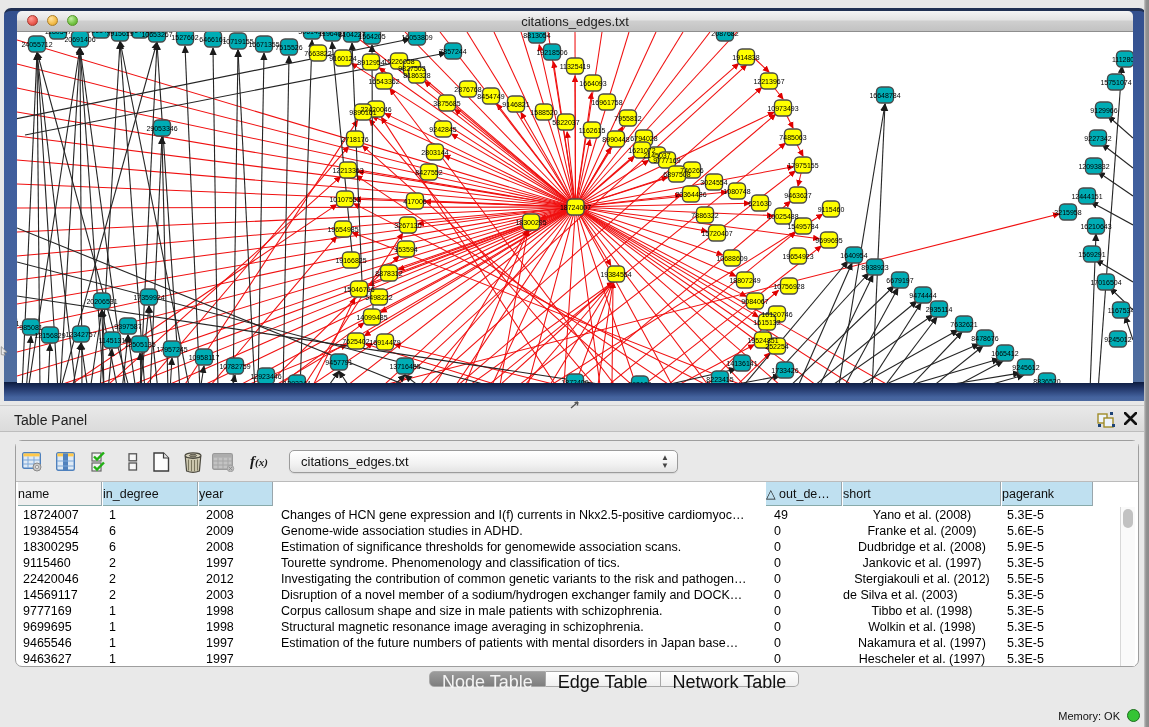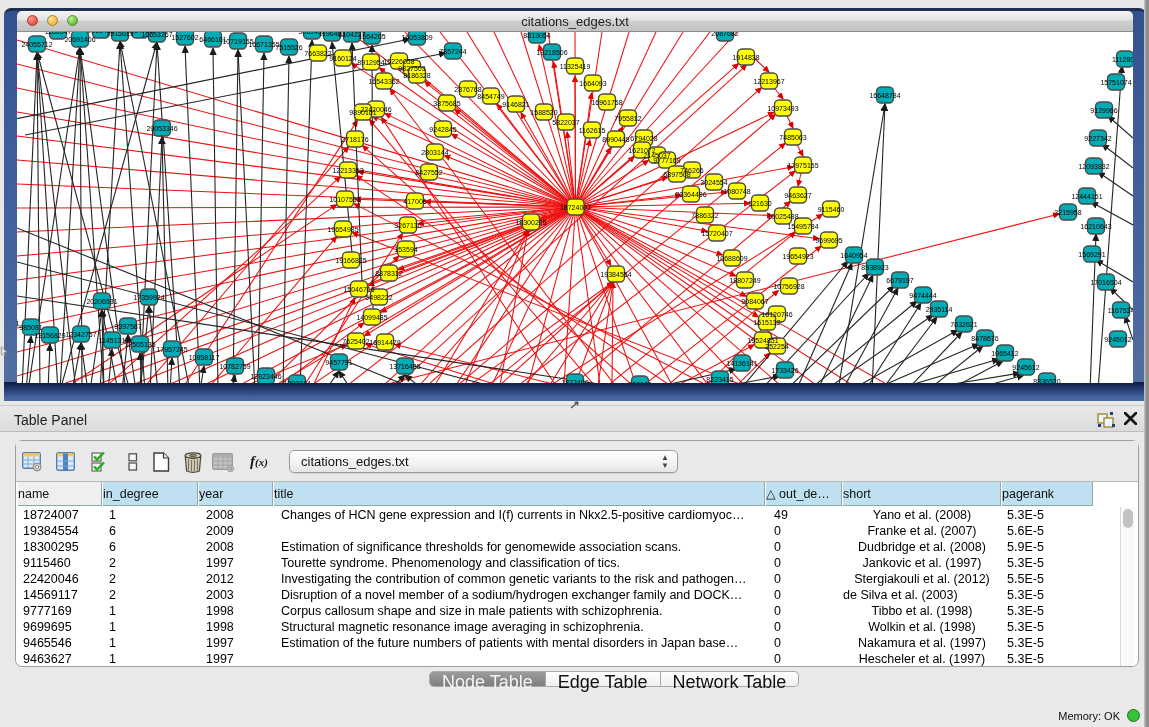--- a/index.html
+++ b/index.html
@@ -636,41 +636,41 @@
      <circle cx="18.5" cy="15.5" r="3.2" fill="#bdbdbd" stroke="#9e9e9e"></circle>
      <path d="M17.2,14.2 L19.8,16.8 M19.8,14.2 L17.2,16.8" stroke="#888" stroke-width="1"></path>
    </svg>
    <div style="position:absolute;left:234px;top:11px;font-size:15px;color:#1a1a1a"><i style="font-family:'Liberation Serif',serif;font-weight:bold">f</i><i style="font-family:'Liberation Serif',serif;font-weight:bold;font-size:11px">(x)</i></div>
    <div class="dd">citations_edges.txt<div class="arr">▲<br>▼</div></div>
   </div>
 <div class="thead">
         <div class="th" style="left:2px;width:84px;background:#efefef">name</div>
         <div class="th" style="left:87px;width:95px;background:#bfe0f0">in_degree</div>
         <div class="th" style="left:183px;width:74px;background:#bfe0f0">year</div>
-        <div class="th" style="left:258px;width:491px;background:#bfe0f0">title</div>
         <div class="th" style="left:750px;width:76px;background:#bfe0f0">△ out_de…</div>
         <div class="th" style="left:827px;width:158px;background:#bfe0f0">short</div>
         <div class="th" style="left:986px;width:91px;background:#bfe0f0">pagerank</div>
       </div>
       <div class="rows">
         <div class="r" style="top:0px">
           <span class="c" style="left:7px;width:78px">18724007</span>
           <span class="c" style="left:93px;width:88px">1</span>
           <span class="c" style="left:190px;width:66px">2008</span>
           <span class="c" style="left:265px;width:483px">Changes of HCN gene expression and I(f) currents in Nkx2.5-positive cardiomyoc…</span>
           <span class="c" style="left:758px;width:68px">49</span>
           <span class="c" style="left:827px;width:158px;text-align:center">Yano et al. (2008)</span>
           <span class="c" style="left:991px;width:86px">5.3E-5</span>
         </div>
         <div class="r" style="top:16px">
           <span class="c" style="left:7px;width:78px">19384554</span>
           <span class="c" style="left:93px;width:88px">6</span>
           <span class="c" style="left:190px;width:66px">2009</span>
-          <span class="c" style="left:758px;width:68px">0</span>
-          <span class="c" style="left:827px;width:158px;text-align:center">Franke et al. (2007)</span>
+          <span class="c" style="left:265px;width:483px">Genome-wide association studies in ADHD.</span>
+          <span class="c" style="left:758px;width:68px">0</span>
+          <span class="c" style="left:827px;width:158px;text-align:center">Franke et al. (2009)</span>
           <span class="c" style="left:991px;width:86px">5.6E-5</span>
         </div>
         <div class="r" style="top:32px">
           <span class="c" style="left:7px;width:78px">18300295</span>
           <span class="c" style="left:93px;width:88px">6</span>
           <span class="c" style="left:190px;width:66px">2008</span>
           <span class="c" style="left:265px;width:483px">Estimation of significance thresholds for genomewide association scans.</span>
           <span class="c" style="left:758px;width:68px">0</span>
           <span class="c" style="left:827px;width:158px;text-align:center">Dudbridge et al. (2008)</span>
           <span class="c" style="left:991px;width:86px">5.9E-5</span>

